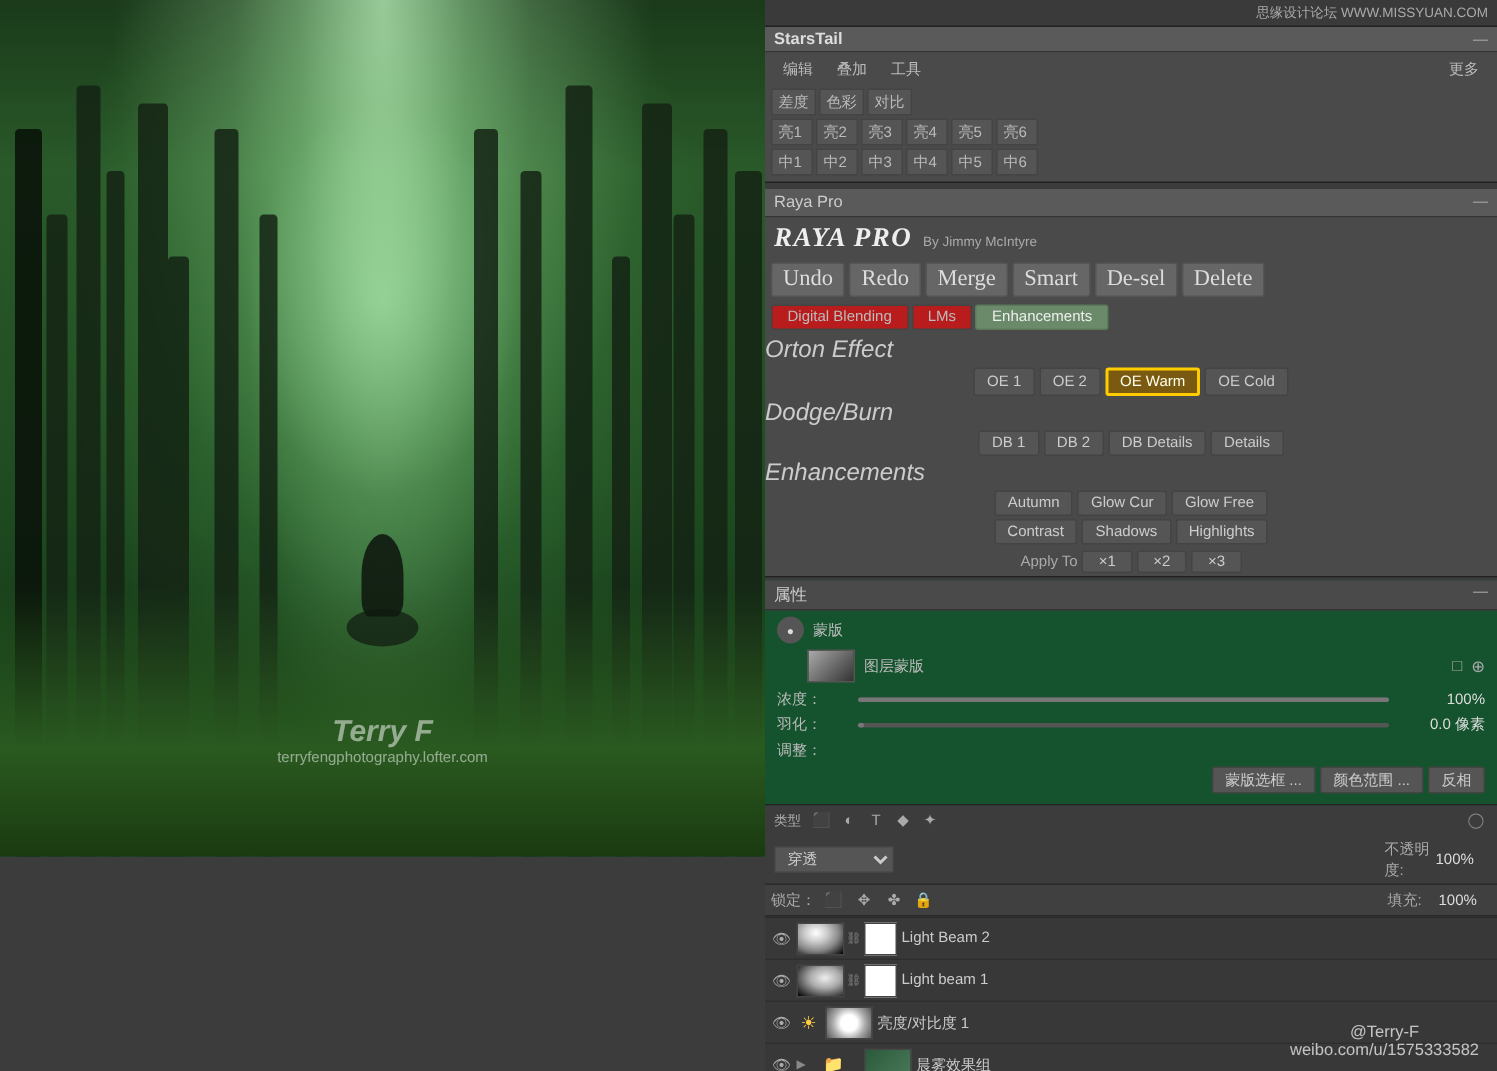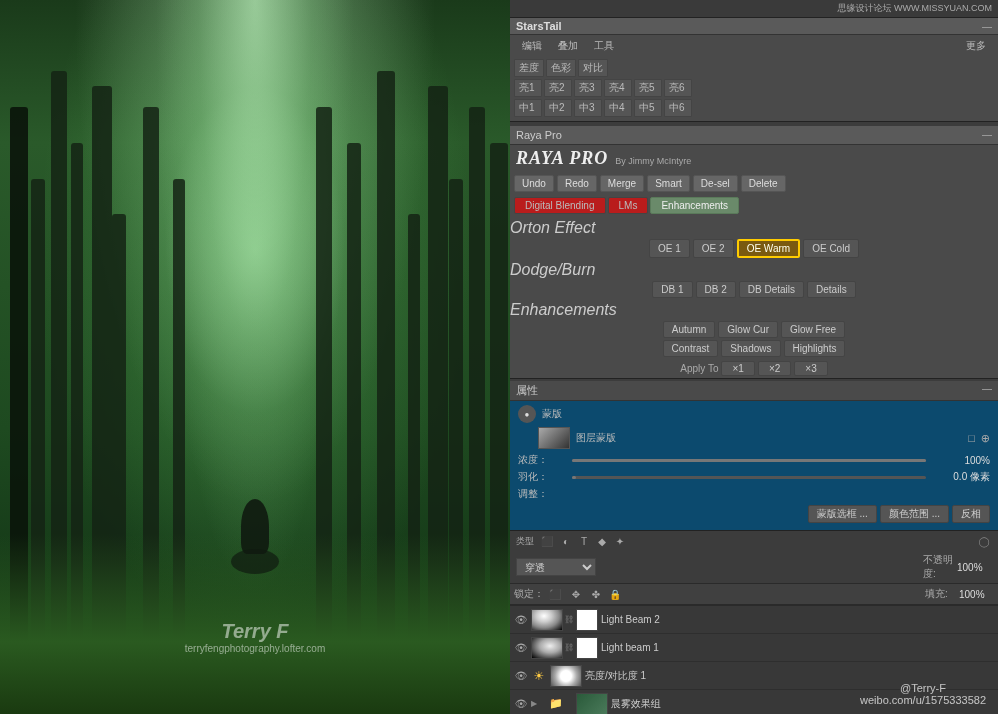--- a/index.html
+++ b/index.html
@@ -9,21 +9,21 @@
       overflow: hidden;
       font-family: 'Arial', sans-serif;
       font-size: 11px;
       background: #3c3c3c;
       display: flex;
     }
 
     
     .photo-area {
       width: 510px;
-      height: 714px;
+      height: 571px;
       position: relative;
       background: #14532d;
       overflow: hidden;
       flex-shrink: 0;
     }
     .forest-bg {
       width: 100%;
       height: 100%;
       position: absolute;
       top: 0; left: 0;
@@ -199,23 +199,24 @@
       display: flex;
       gap: 3px;
       padding: 3px 4px;
       align-items: center;
     }
     .raya-btn {
       background: #666;
       border: 1px solid #555;
       color: #ddd;
       padding: 2px 7px;
-      font-size: 10px;
+      font-size: 15px;
       border-radius: 2px;
       cursor: pointer;
+      font-family: Liberation Serif, serif;
     }
     .raya-tabs {
       display: flex;
       gap: 2px;
       padding: 2px 4px;
     }
     .raya-tab {
       background: #b91c1c;
       border: 1px solid #444;
       color: #bbb;
@@ -272,21 +273,21 @@
       border: 1px solid #444;
       color: #ccc;
       padding: 1px 10px;
       font-size: 10px;
       border-radius: 2px;
       cursor: pointer;
     }
 
     
     .props-panel {
-      background: #0c4a6e;
+      background: #14532d;
       border-bottom: 1px solid #222;
       flex-shrink: 0;
       margin-top: 2px;
     }
     .props-header {
       background: #4a4a4a;
       padding: 2px 6px;
       font-size: 11px;
       color: #ccc;
       display: flex;

